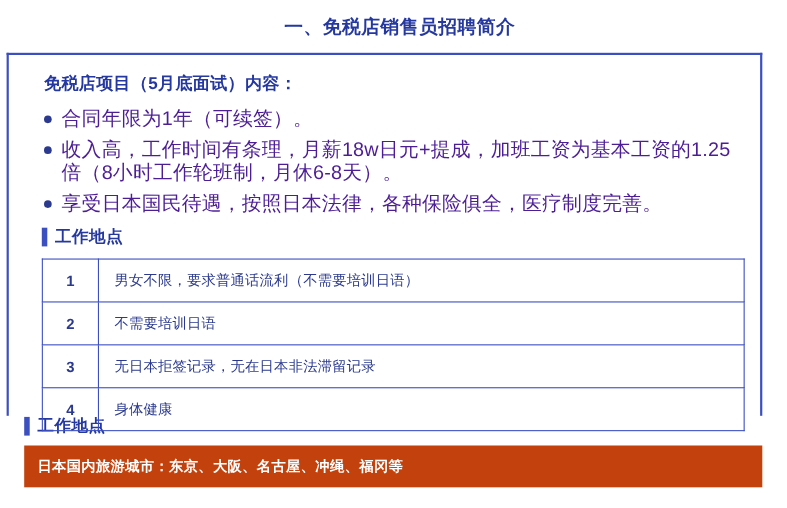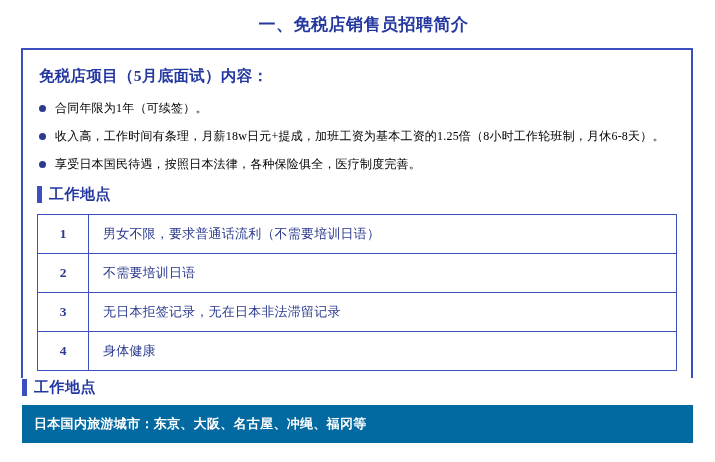--- a/index.html
+++ b/index.html
@@ -22,45 +22,44 @@
   }
   .doc-title {
     text-align: center;
     font-size: 17px;
     font-weight: bold;
     color: #2438a0;
     padding: 13px 0 12px 12px;
     letter-spacing: 0.5px;
   }
   .content-box {
-    margin: 0 22px 0 21px;
+    margin: 0 22px 0 6px;
     border: 2px solid #3c4fc0;
     border-bottom: none;
-    padding: 14px 14px 0 14px;
+    padding: 14px 14px 0 30px;
     box-sizing: border-box;
     height: 330px;
     position: relative;
-    font-family: Liberation Serif, serif;
   }
   .intro-heading {
     font-size: 15.5px;
     font-weight: bold;
     color: #2438a0;
     margin: 2px 0 11px 2px;
     letter-spacing: 0.3px;
   }
   .bullet-list {
     margin: 0;
     padding: 0;
     list-style: none;
   }
   .bullet-list li {
-    font-size: 12px;
+    font-size: 18px;
     line-height: 21px;
-    color: #000000;
+    color: #4c1d95;
     margin-bottom: 7px;
     padding-left: 18px;
     position: relative;
     letter-spacing: 0.2px;
   }
   .bullet-list li .dot {
     position: absolute;
     left: 2px;
     top: 7px;
     width: 7px;
@@ -125,21 +124,21 @@
     margin-right: 7px;
     display: inline-block;
   }
   .workplace-bar .section-label {
     font-size: 15px;
     font-weight: bold;
     color: #2438a0;
     letter-spacing: 0.5px;
   }
   .workplace-band {
-    background: #0369a1;
+    background: #c2410c;
     color: #ffffff;
     font-size: 13px;
     font-weight: bold;
     padding: 10px 12px;
     letter-spacing: 0.3px;
     box-sizing: border-box;
   }
 </style>
 </head>
 <body>

